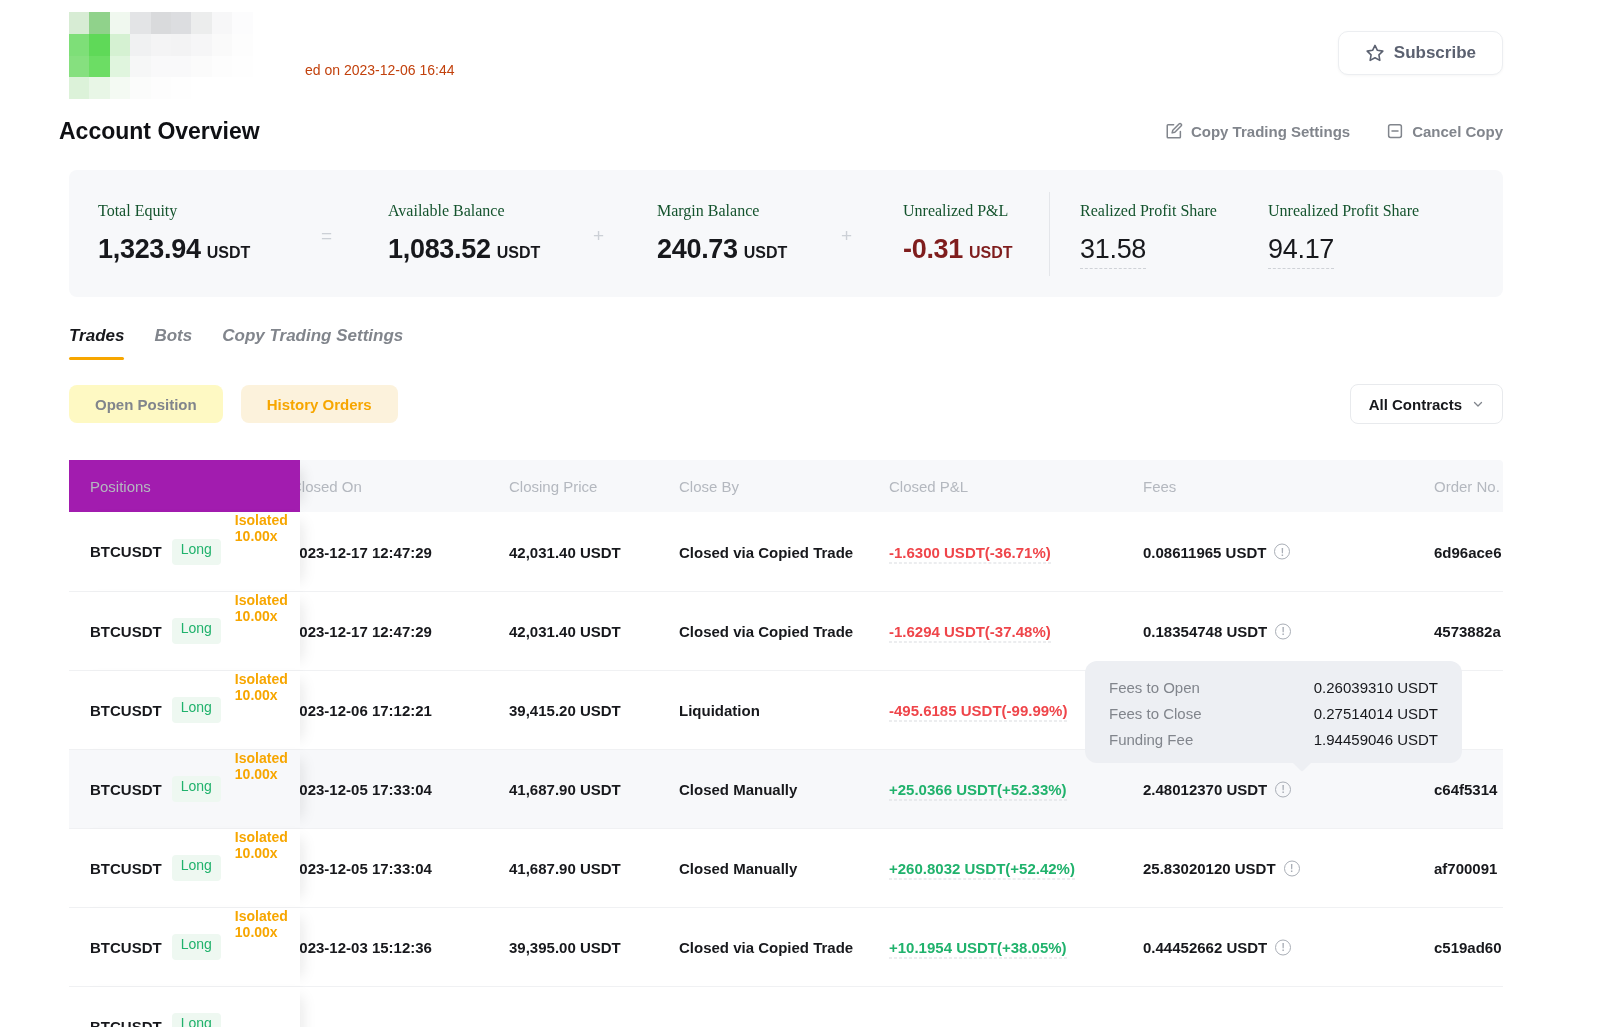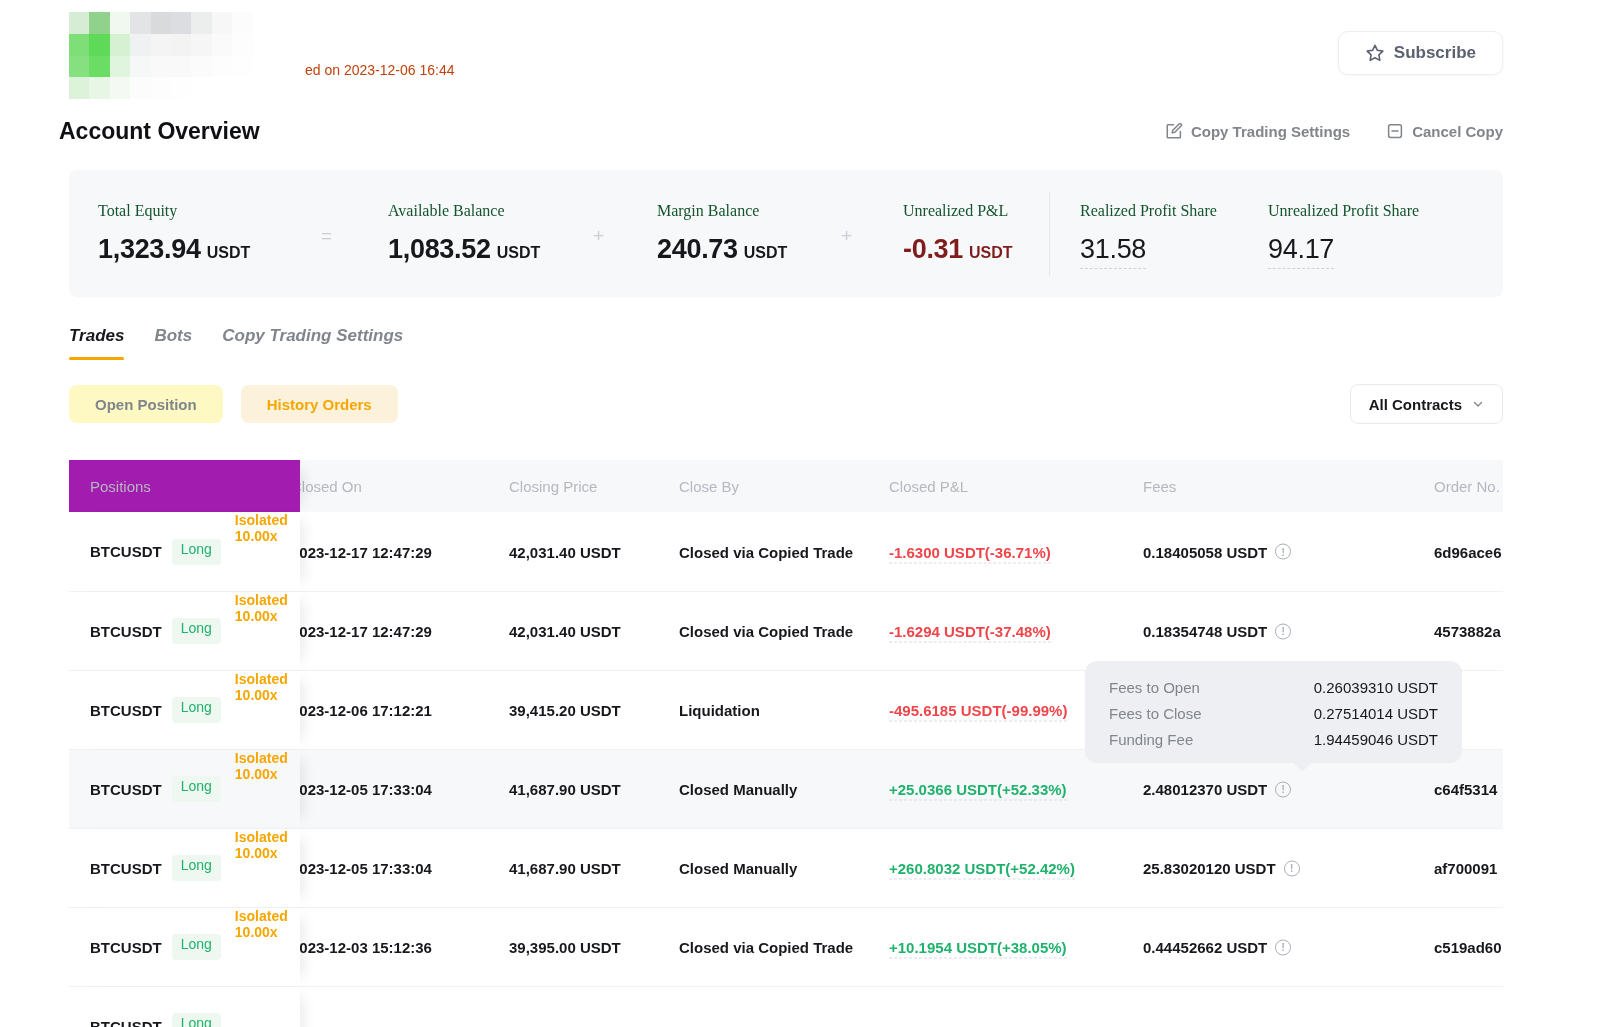--- a/index.html
+++ b/index.html
@@ -233,21 +233,21 @@
         <span>Positions</span>
       </div>
     </div>
     <div id="tbody">
         <div class="row">
     <div class="cell c-closed-on">2023-12-17 12:47:29</div>
     <div class="cell c-closing-price">42,031.40 USDT</div>
     <div class="cell c-close-by">Closed via Copied Trade</div>
     <div class="cell c-pnl neg"><span class="pnl-val">-1.6300 USDT(-36.71%)</span></div>
     <div class="cell c-fees">
-      <span>0.18405058 USDT</span>
+      <span>0.08611965 USDT</span>
       <span class="info-icon">!</span>
     </div>
     <div class="cell c-order">6d96ace6</div>
     <div class="sticky">
       <div class="sym-line">
         <span class="sym">BTCUSDT</span>
         <span class="side-badge">Long</span>
       </div>
       <div class="margin-line">Isolated 10.00x</div>
     </div>

